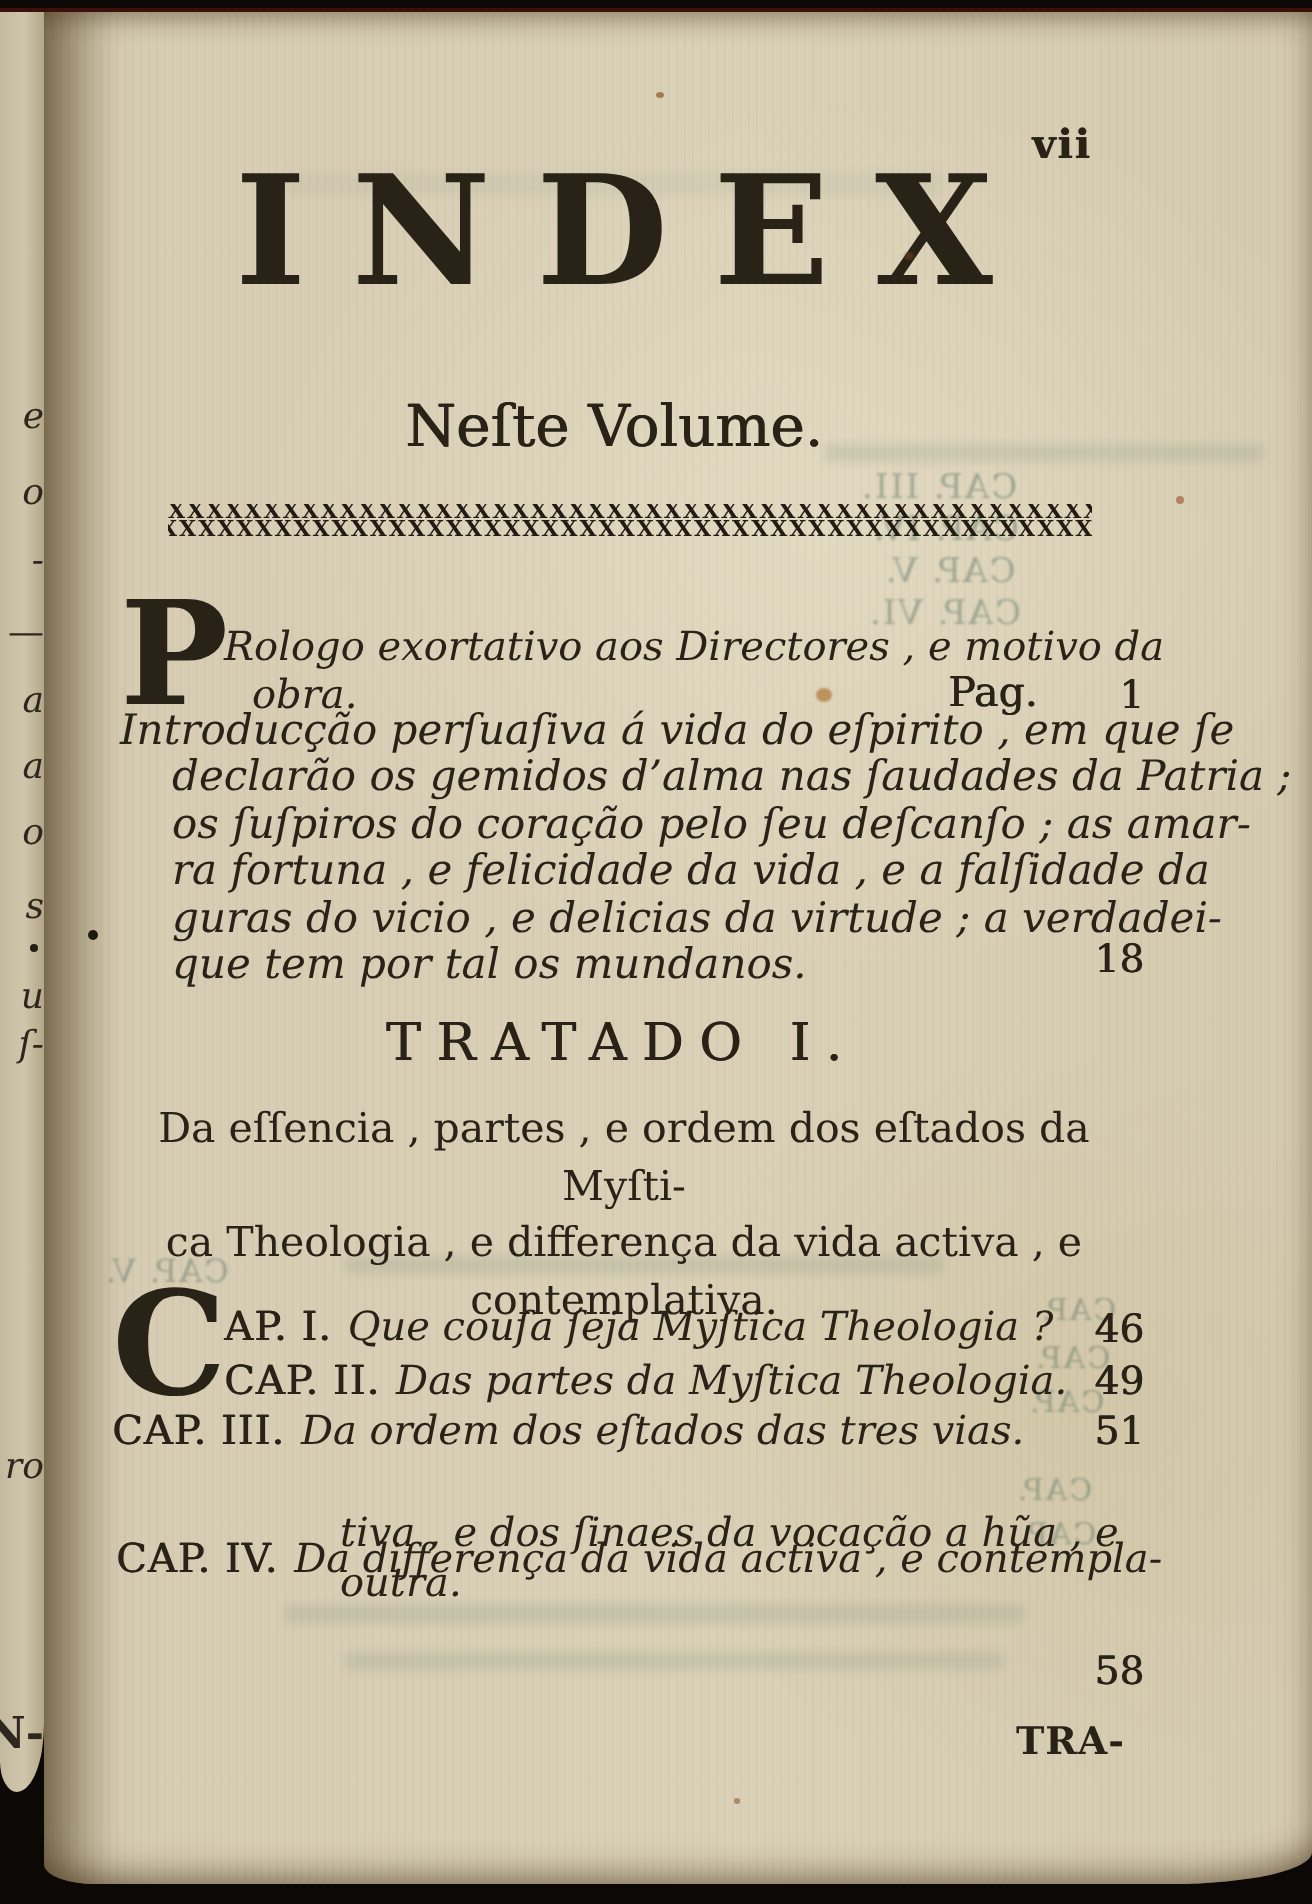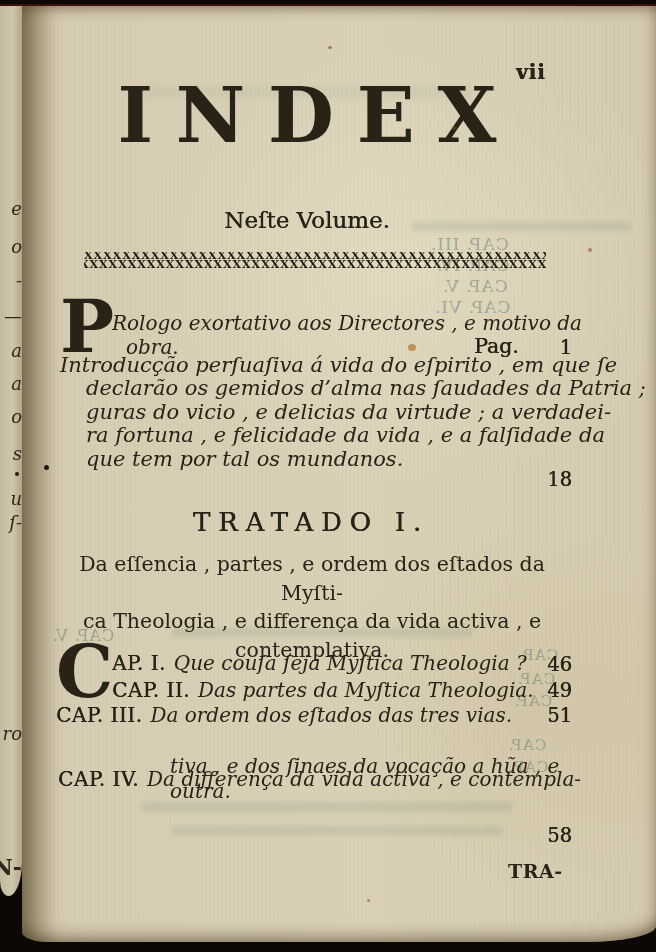--- a/index.html
+++ b/index.html
@@ -39,21 +39,21 @@
     border-bottom-left-radius:26px 10px;border-bottom-right-radius:70px 16px;
     overflow:hidden;
   }
   .abs{position:absolute;}
   .ctr{left:0;width:570px;text-align:center;}
   .ital{font-style:italic;}
   .inky{text-shadow:.4px 0 0 currentColor;}
   .folio{left:494px;top:54px;font-size:20px;font-weight:bold;letter-spacing:1px;}
   .title{top:72px;font-size:76px;font-weight:bold;letter-spacing:.3em;text-indent:.3em;line-height:1;}
   .subtitle{top:151px;font-size:24px;font-weight:bold;letter-spacing:2px;word-spacing:3px;}
-  .volume{top:201px;font-size:23px;}
+  .volume{top:190px;font-size:29px;}
   .ornament{left:62px;top:246px;width:462px;height:20px;overflow:hidden;line-height:8.5px;font-size:11px;font-weight:bold;letter-spacing:1px;white-space:nowrap;color:#211b13;}
   .ornament .row2{transform:translateX(-4px);display:block;}
   .dropcap{font-size:72px;font-weight:bold;line-height:1;}
   .cap-p{left:38px;top:285px;}
   .cap-c{left:34px;top:630px;}
   .txt20{font-size:20px;white-space:nowrap;}
   .pro1{left:90px;top:305px;}
   .pro2{left:104px;top:329px;}
   .pag{left:452px;top:328px;font-size:20.5px;}
   .pagenum{right:84px;font-size:19.5px;}
@@ -141,22 +141,23 @@
 
     <div class="abs dropcap cap-p">P</div>
     <div class="abs txt20 ital pro1">Rologo exortativo aos Directores , e motivo da</div>
     <div class="abs txt20 ital pro2">obra.</div>
     <div class="abs pag inky">Pag.</div>
     <div class="abs pagenum n1 inky">1</div>
 
     <div class="abs intro">
       <div>Introducção perſuaſiva á vida do eſpirito , em que ſe</div>
       <div class="ind">declarão os gemidos d’alma nas ſaudades da Patria ;</div>
+      <div class="ind">os ſuſpiros do coração pelo ſeu deſcanſo ; as amar-</div>
+      <div class="ind">ra fortuna , e felicidade da vida , e a falſidade da</div>
       <div class="ind">guras do vicio , e delicias da virtude ; a verdadei-</div>
-      <div class="ind">ra fortuna , e felicidade da vida , e a falſidade da</div>
       <div class="ind">que tem por tal os mundanos.</div>
     </div>
     <div class="abs pagenum n18 inky">18</div>
 
     <div class="abs ctr trat-head inky">TRATADO I.</div>
     <div class="abs trat-desc">
       <div>Da eſſencia , partes , e ordem dos eſtados da Myſti-</div>
       <div>ca Theologia , e differença da vida activa , e</div>
       <div>contemplativa.</div>
     </div>

